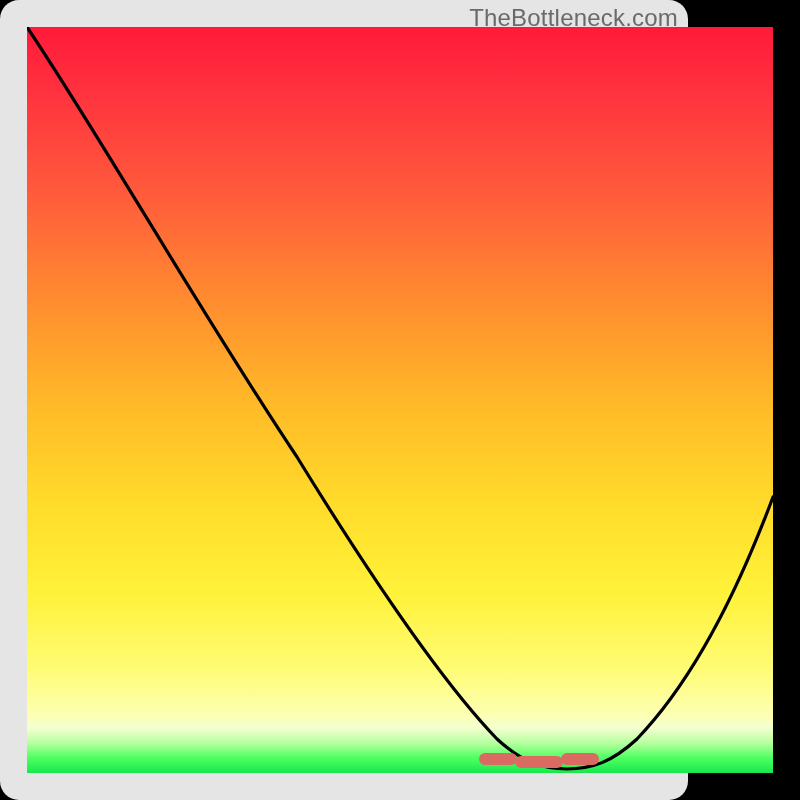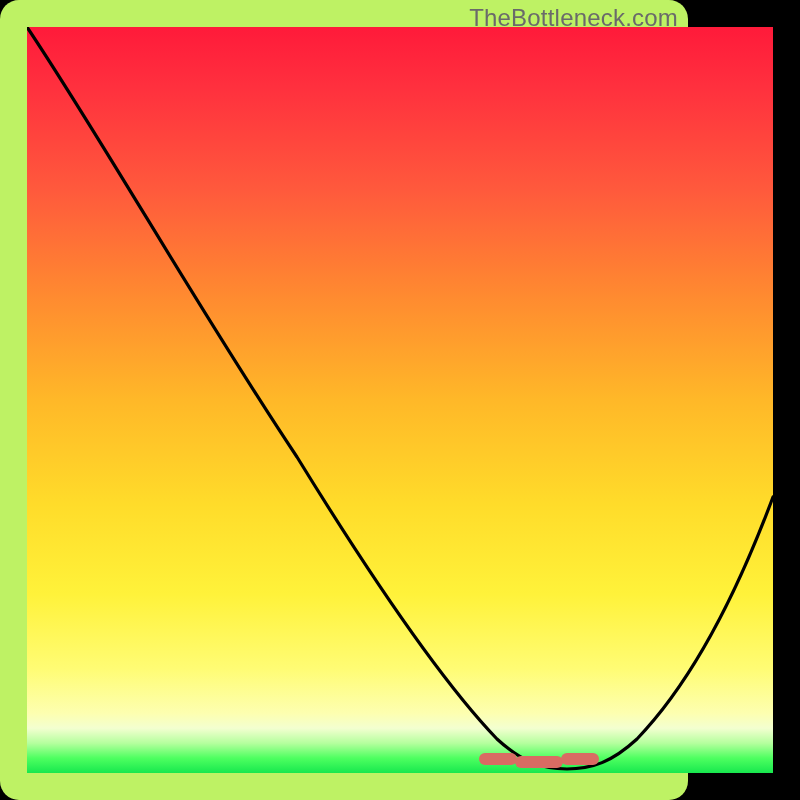--- a/index.html
+++ b/index.html
@@ -8,21 +8,21 @@
     width: 800px;
     height: 800px;
     overflow: hidden;
     background: #000;
     font-family: Arial, Helvetica, sans-serif;
   }
   .frame {
     position: relative;
     width: 688px;
     height: 800px;
-    background: #bef264;
+    background: #e5e5e5;
     border-radius: 19px;
   }
   .plot-area {
     position: absolute;
     left: 27px;
     top: 27px;
     width: 746px;
     height: 746px;
     
     background:

